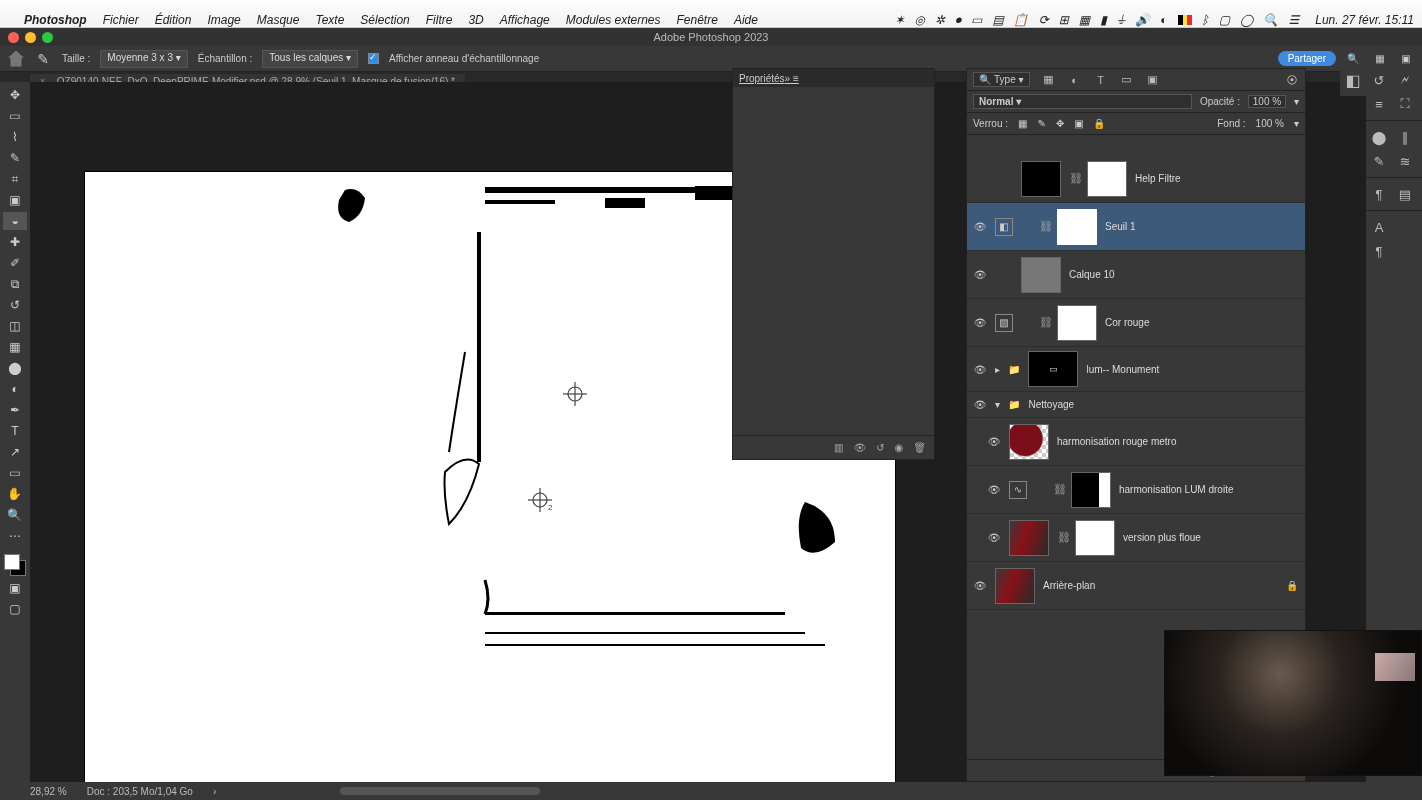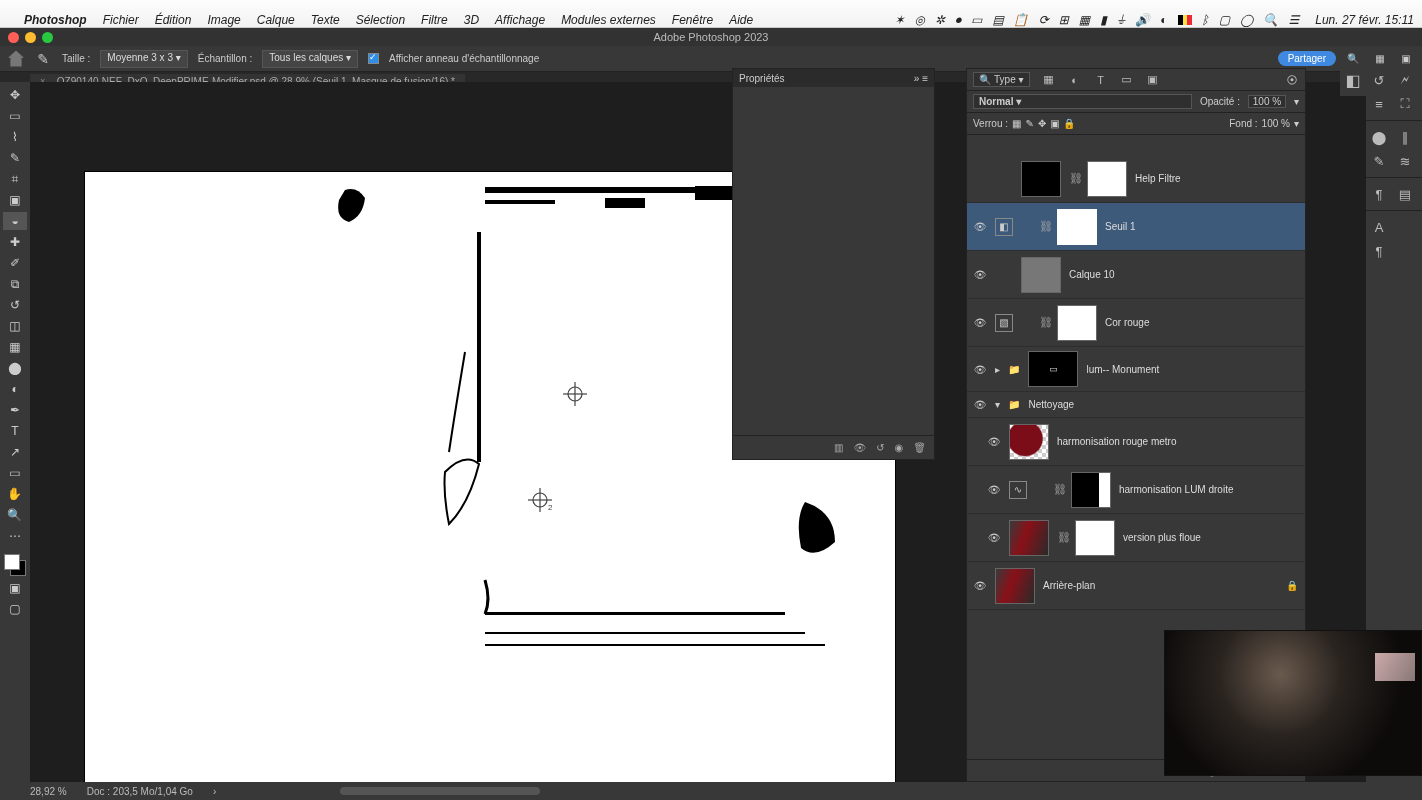--- a/index.html
+++ b/index.html
@@ -41,21 +41,21 @@
 .toolbox .swatch { width:22px;height:22px; position:relative; margin-top:6px;}
 .toolbox .swatch .fg{position:absolute;top:0;left:0;width:16px;height:16px;background:#fff;border:1px solid #777;}
 .toolbox .swatch .bg{position:absolute;bottom:0;right:0;width:16px;height:16px;background:#000;border:1px solid #777;}
 
 
 .canvas-wrap { position:absolute; left:55px; top:90px; width:810px; height:610px; background:#fff; box-shadow:0 0 0 1px #000;}
 .canvas-wrap svg { width:100%; height:100%;}
 
 
 .props { position:absolute; top:68px; left:732px; width:203px; height:392px; background:#383838; border:1px solid #222; color:#ccc; font-size:10px;}
-.props .hdr { height:18px; background:#2b2b2b; display:flex; align-items:center; padding:0 6px; justify-content:space-between;}
+.props .hdr { height:18px; background:#2b2b2b; display:flex; align-items:center; padding:0 6px; text-decoration:underline;}
 .props .body { padding:8px;}
 .props .label-row { display:flex; align-items:center; gap:6px; color:#ccc; margin-bottom:8px;}
 .props .label-row .pi{width:14px;height:14px;border:1px solid #888;}
 .props .histo { width:180px; height:78px; background:#303030; border:1px solid #555; position:relative; margin-bottom:6px;}
 .props .histo svg{width:100%;height:100%;}
 .props .slider-row{display:flex; align-items:center; gap:6px;}
 .props .slider-row input{width:30px;background:#2b4b6f;color:#cde;border:none;font-size:10px;text-align:center;}
 .props .footer { position:absolute; bottom:0; left:0; right:0; height:24px; border-top:1px solid #222; display:flex; justify-content:flex-end; gap:10px; align-items:center; padding:0 8px; color:#aaa;}
 
 
@@ -70,21 +70,21 @@
 
 
 .layers { position:absolute; top:68px; right:116px; width:340px; bottom:18px; background:#383838; border:1px solid #222; color:#ccc; font-size:10px;}
 .layers .tab { height:18px; background:#2b2b2b; padding:0 8px; display:flex; align-items:center; font-weight:600;}
 .layers .filters { height:22px; display:flex; align-items:center; gap:12px; padding:0 6px; border-bottom:1px solid #222;}
 .layers .filters .sel{background:#2f2f2f;border:1px solid #555;color:#ccc;padding:1px 5px;font-size:10px;}
 .layers .filters .fi{width:14px;height:14px;color:#bbb;font-size:11px;display:inline-flex;align-items:center;justify-content:center;}
 .layers .opts { height:22px; display:flex; align-items:center; padding:0 6px; gap:8px; border-bottom:1px solid #222;}
 .layers .opts .sel{flex:1;background:#2f2f2f;border:1px solid #555;padding:1px 5px;font-weight:bold;}
 .layers .opts .small{width:38px;background:#2f2f2f;border:1px solid #555;text-align:center;}
-.layers .locks{ height:22px; display:flex; align-items:center; padding:0 6px; gap:4px; border-bottom:1px solid #222;}
+.layers .locks{ height:22px; display:flex; align-items:center; padding:0 6px; gap:10px; border-bottom:1px solid #222;}
 .layers .list{ position:absolute; top:86px; bottom:22px; left:0; right:0; overflow:auto;}
 .layer { display:flex; align-items:center; min-height:48px; border-bottom:1px solid #2d2d2d; padding:4px 6px; gap:8px;}
 .layer.sel { background:#3e5a7a;}
 .layer .eye{width:14px;text-align:center;color:#ccc;}
 .layer .thumb{width:40px;height:36px;background:#555;border:1px solid #666;display:flex;align-items:center;justify-content:center;}
 .layer .thumb.white{background:#fff;}
 .layer .thumb.black{background:#000;}
 .layer .thumb.grey{background:#777;}
 .layer .link{width:10px;color:#aaa;font-size:11px;}
 .layer .name{color:#ddd;}
@@ -104,21 +104,21 @@
 </style>
 </head>
 <body>
 
 <div class="menubar">
   <span class="apple"></span>
   <span class="app-name">Photoshop</span>
   <span>Fichier</span>
   <span>Édition</span>
   <span>Image</span>
-  <span>Calque</span>
+  <span>Masque</span>
   <span>Texte</span>
   <span>Sélection</span>
   <span>Filtre</span>
   <span>3D</span>
   <span>Affichage</span>
   <span>Modules externes</span>
   <span>Fenêtre</span>
   <span>Aide</span>
   <span class="spacer"></span>
   <span class="ricons">

